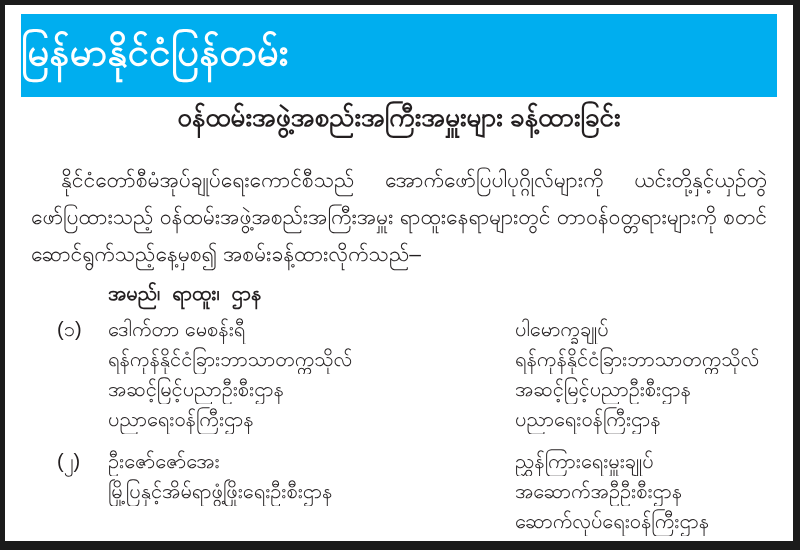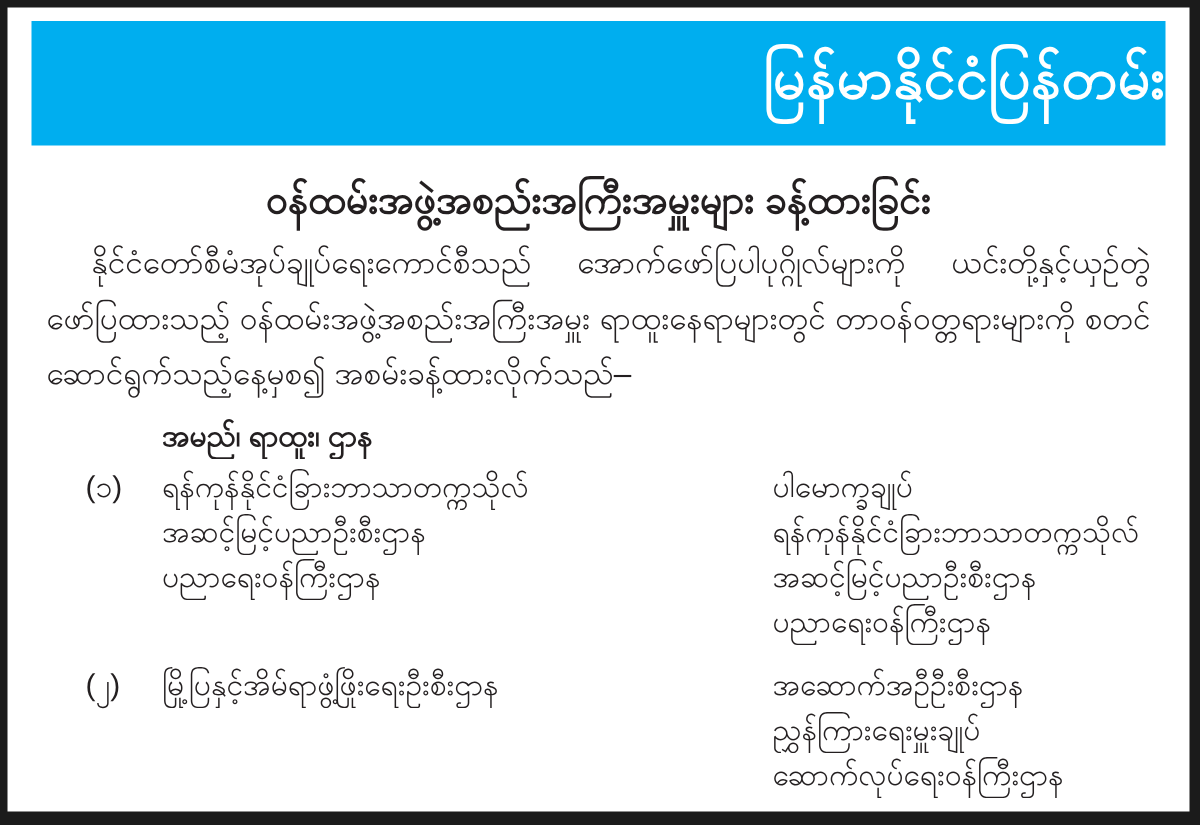--- a/index.html
+++ b/index.html
@@ -11,54 +11,54 @@
     border-right-width: 7px;
     border-bottom-width: 9px;
     overflow: hidden;
     font-family: "Liberation Sans", sans-serif;
     color: var(--body-text, #231f20);
   }
   .banner {
     margin: 9px 16px 0 16px;
     height: 83px;
     background: var(--banner-bg, #00AEEF);
-    display: flex; align-items: center; justify-content: flex-end;
+    display: flex; align-items: center; justify-content: flex-start;
   }
   .banner-title {
     color: var(--banner-text, #ffffff);
     font-size: 38px;
     font-weight: bold;
     letter-spacing: 0.5px;
     white-space: nowrap;
   }
   .doc-heading {
-    margin: 16px 20px 0 20px;
+    margin: 0 20px 0 20px;
     text-align: center;
     font-size: 26px;
     font-weight: bold;
     line-height: 40px;
   }
   .intro {
-    margin: 4px 26px 0 26px;
+    margin: 24px 26px 0 26px;
     font-size: 21px;
     line-height: 37px;
     text-align: justify;
     text-indent: 30px;
   }
   .listing {
     margin: 8px 28px 0 52px;
     font-size: 20px;
     line-height: 30px;
   }
   .row {
     display: grid;
     grid-template-columns: 51px 407px 1fr;
     align-items: start;
   }
-  .header-row { font-weight: bold; margin-bottom: 2px; }
+  .header-row { font-weight: bold; margin-bottom: 2px; font-family: Liberation Mono, monospace; }
   .entry-1 { margin-top: 4px; }
   .entry-2 { margin-top: 12px; }
   .num-cell { padding-top: 0; }
   .line { white-space: nowrap; overflow: hidden; }
 </style>
 </head>
 <body>
 
 <div class="frame">
 
@@ -73,39 +73,41 @@
   <div class="listing">
 
     <div class="row header-row">
       <div class="num-cell"></div>
       <div class="line">အမည်၊ ရာထူး၊ ဌာန</div>
     </div>
 
     <div class="row entry entry-1">
       <div class="num-cell">(၁)</div>
       <div>
+        <div class="line">ဒေါက်တာ မေစန်းရီ</div>
         <div class="line">ရန်ကုန်နိုင်ငံခြားဘာသာတက္ကသိုလ်</div>
         <div class="line">အဆင့်မြင့်ပညာဦးစီးဌာန</div>
         <div class="line">ပညာရေးဝန်ကြီးဌာန</div>
       </div>
       <div>
         <div class="line">ပါမောက္ခချုပ်</div>
         <div class="line">ရန်ကုန်နိုင်ငံခြားဘာသာတက္ကသိုလ်</div>
         <div class="line">အဆင့်မြင့်ပညာဦးစီးဌာန</div>
         <div class="line">ပညာရေးဝန်ကြီးဌာန</div>
       </div>
     </div>
 
     <div class="row entry entry-2">
       <div class="num-cell">(၂)</div>
       <div>
+        <div class="line">ဦးဇော်ဇော်အေး</div>
         <div class="line">မြို့ပြနှင့်အိမ်ရာဖွံ့ဖြိုးရေးဦးစီးဌာန</div>
 
       </div>
       <div>
+        <div class="line">ညွှန်ကြားရေးမှူးချုပ်</div>
         <div class="line">အဆောက်အဦဦးစီးဌာန</div>
-        <div class="line">ညွှန်ကြားရေးမှူးချုပ်</div>
         <div class="line">ဆောက်လုပ်ရေးဝန်ကြီးဌာန</div>
       </div>
     </div>
 
   </div>
 </div>
 
 </body></html>

